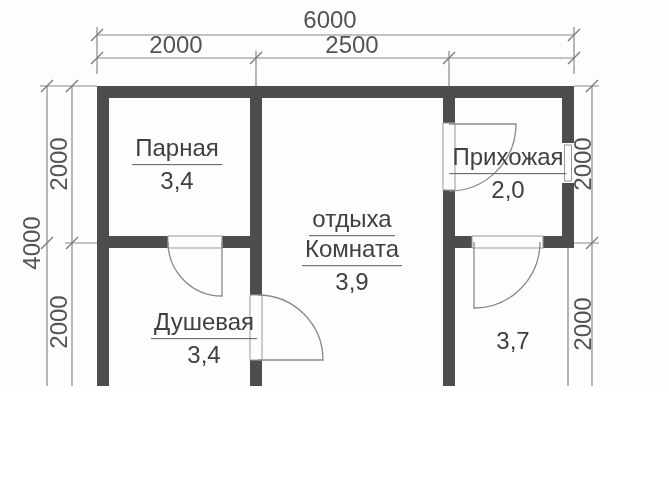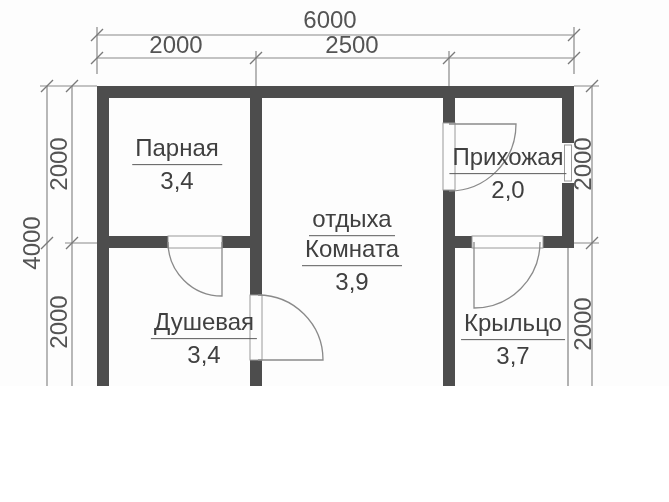--- a/index.html
+++ b/index.html
@@ -129,17 +129,16 @@
     <span class="room-name">Душевая</span>
     <span class="room-area">3,4</span>
   </div>
 
   <div class="room-label" style="left:508px;top:174px;">
     <span class="room-name">Прихожая</span>
     <span class="room-area">2,0</span>
   </div>
 
   <div class="room-label" style="left:513px;top:340px;">
-    <span class="room-name">Крыльцо</span>
     <span class="room-area">3,7</span>
   </div>
 
 </div>
 
 </body></html>

